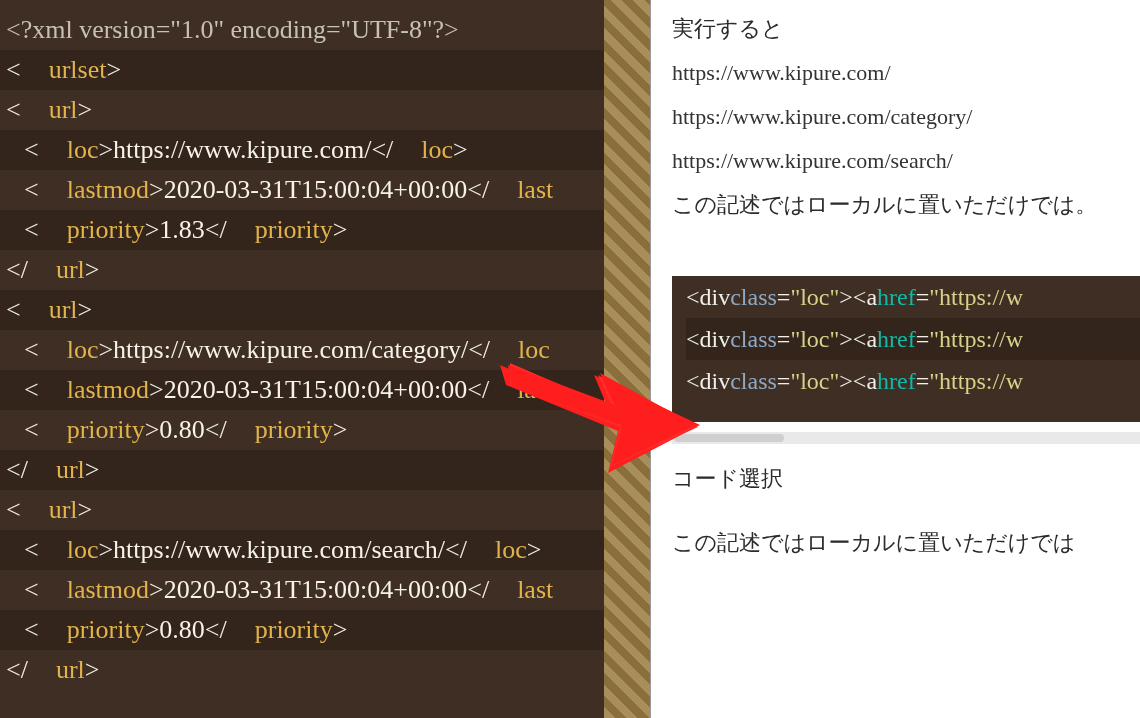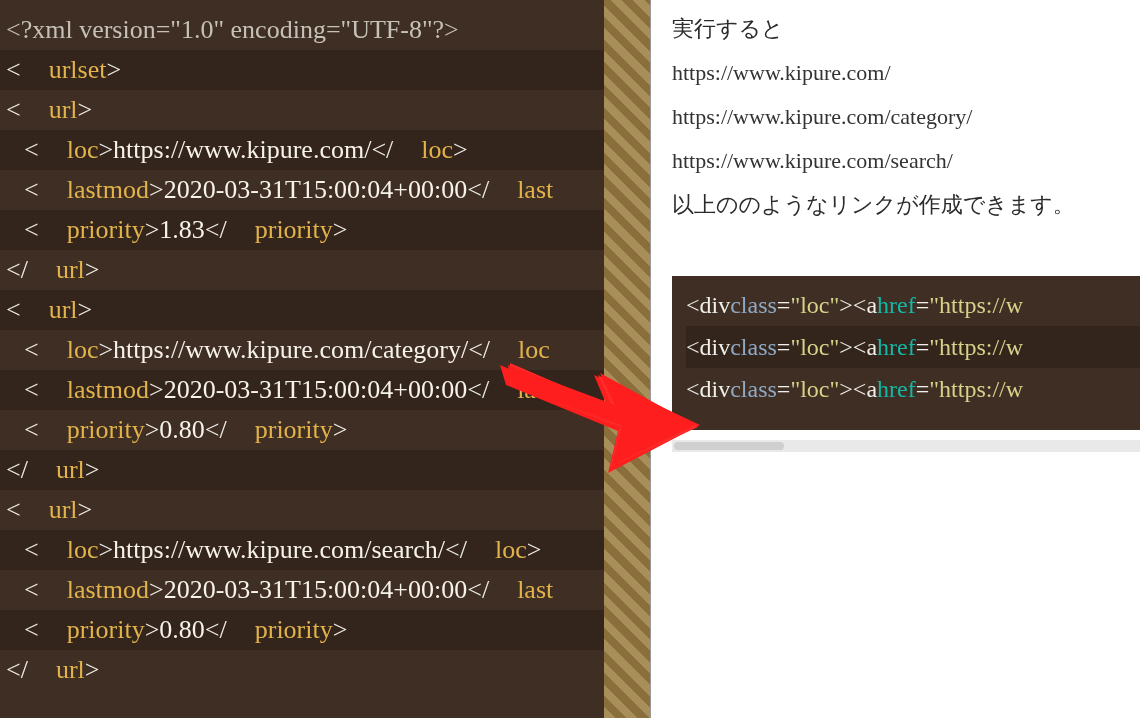--- a/index.html
+++ b/index.html
@@ -89,21 +89,21 @@
   }
   .url-line {
     font-family: Georgia, serif;
     font-size: 22px;
     color: #333;
   }
   .space { height: 34px; }
   .html-code {
     background: #3f2e23;
     margin-top: 12px;
-    padding: 8px 0 20px 14px;
+    padding: 0 0 20px 14px;
     font-family: Georgia, 'Times New Roman', serif;
     font-size: 24px;
     line-height: 42px;
     overflow: hidden;
   }
   .html-code .crow {
     height: 42px;
     white-space: nowrap;
     display:flex;
     align-items:center;
@@ -274,21 +274,21 @@
     </div>
   </div>
 
   <div class="right">
     <div class="gutter"></div>
     <div class="right-content">
       <p>実行すると</p>
       <p class="url-line">https://www.kipure.com/</p>
       <p class="url-line">https://www.kipure.com/category/</p>
       <p class="url-line">https://www.kipure.com/search/</p>
-      <p>以上ののようなリンクが作成できます。</p>
+      <p>この記述ではローカルに置いただけでは。</p>
       <div class="space"></div>
 
       <div class="html-code">
         <div class="crow">
           <span class="brk">&lt;div </span>
             <span class="cls">class</span>
             <span class="brk">=</span>
             <span class="str">"loc"</span>
             <span class="brk">&gt;&lt;a </span>
             <span class="attr">href</span>
@@ -312,21 +312,23 @@
             <span class="str">"loc"</span>
             <span class="brk">&gt;&lt;a </span>
             <span class="attr">href</span>
             <span class="brk">=</span>
             <span class="str">"https://w</span>
         </div>
       </div>
       <div class="hscroll"></div>
 
       <div class="space" style="height:16px"></div>
+      <p>コード選択</p>
       <div class="space" style="height:20px"></div>
+      <p>この記述ではローカルに置いただけでは</p>
     </div>
   </div>
 
   <div class="arrow">
     <svg viewBox="0 0 200 120">
       <polygon points="0,20 110,68 94,30 200,80 108,128 118,86 6,40" fill="#ff1e1e" transform="translate(0,-10)"></polygon>
       <polygon points="10,18 112,62 98,30 198,82 110,122 120,82 10,40" fill="#ff2a2a" transform="translate(0,-10)"></polygon>
       <polygon points="8,20 115,60 100,28 195,80 112,120 122,80 12,42" fill="#ff1e1e" transform="translate(0,-10)"></polygon>
     </svg>
   </div>

